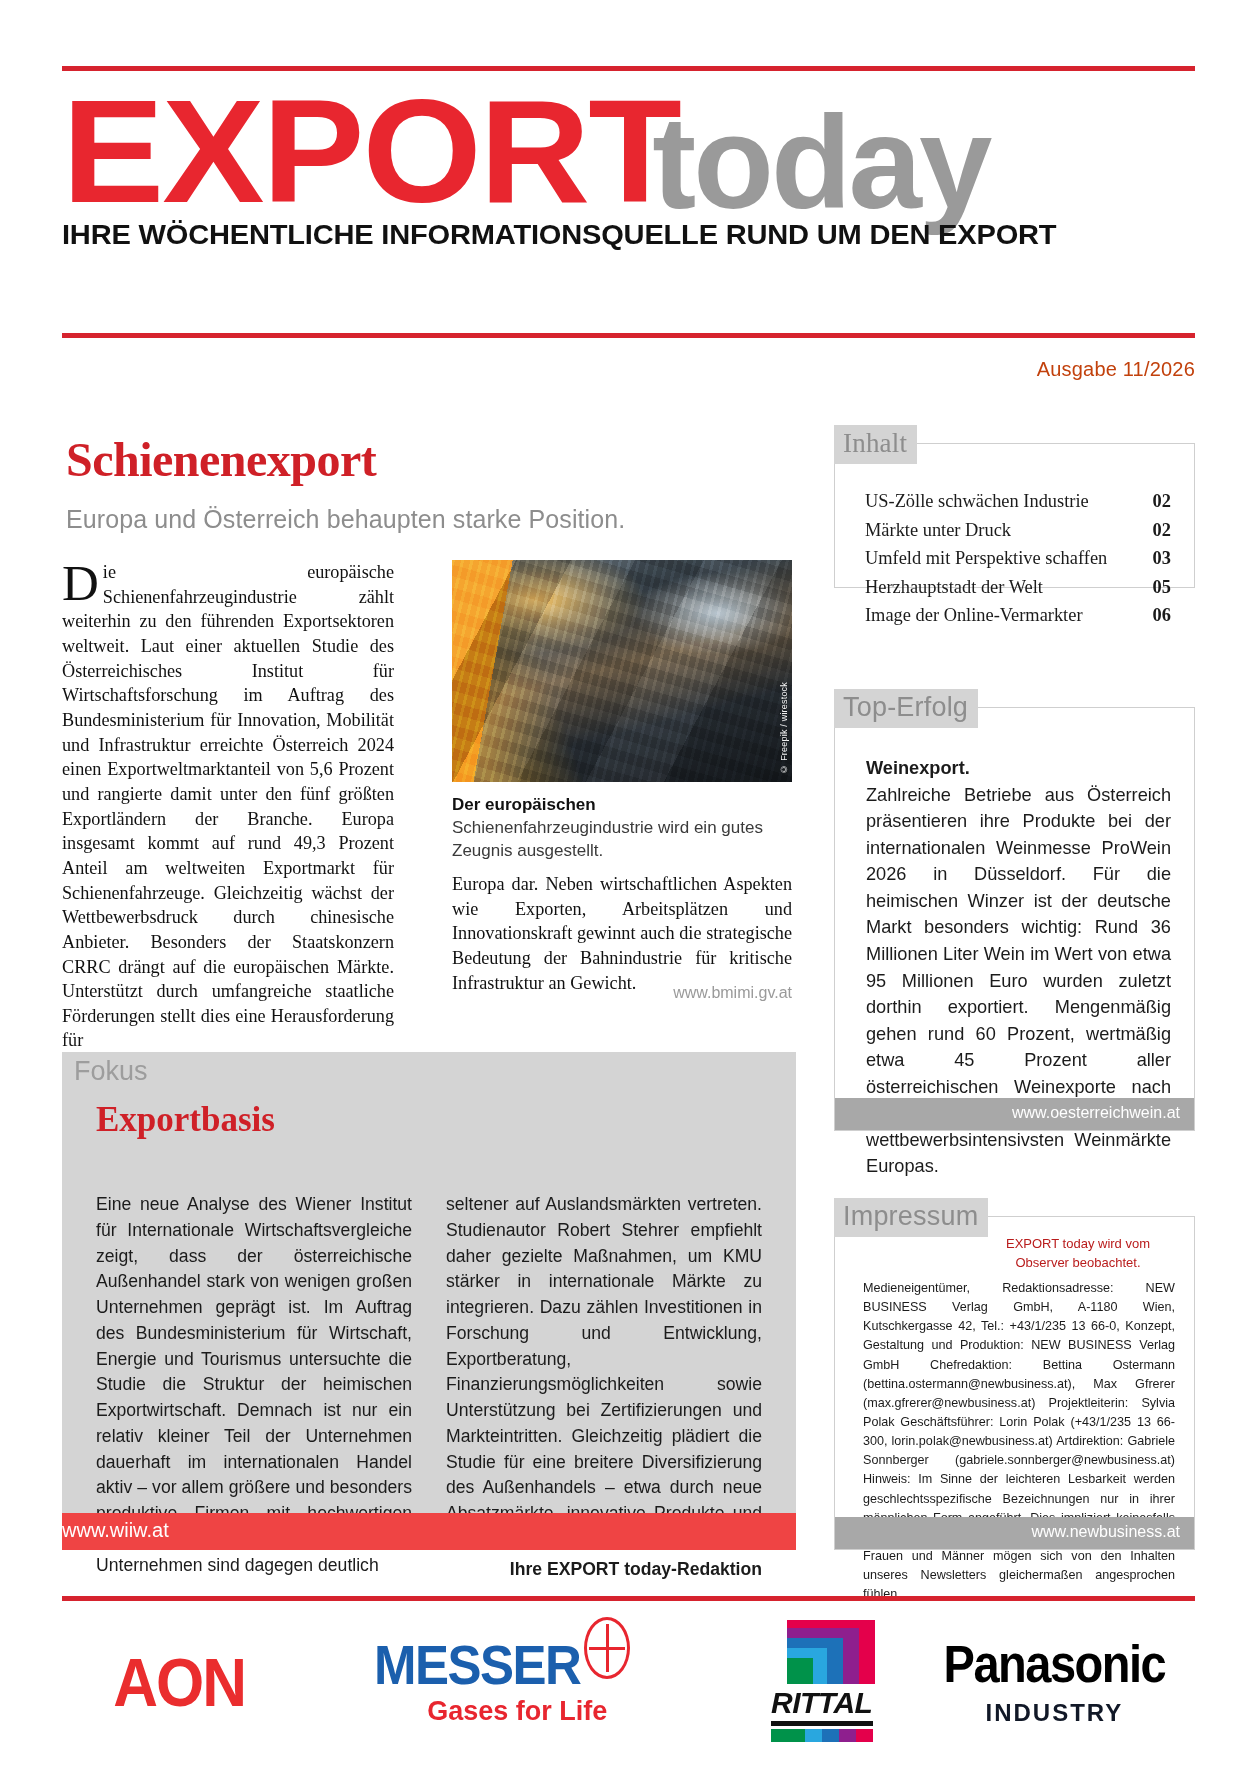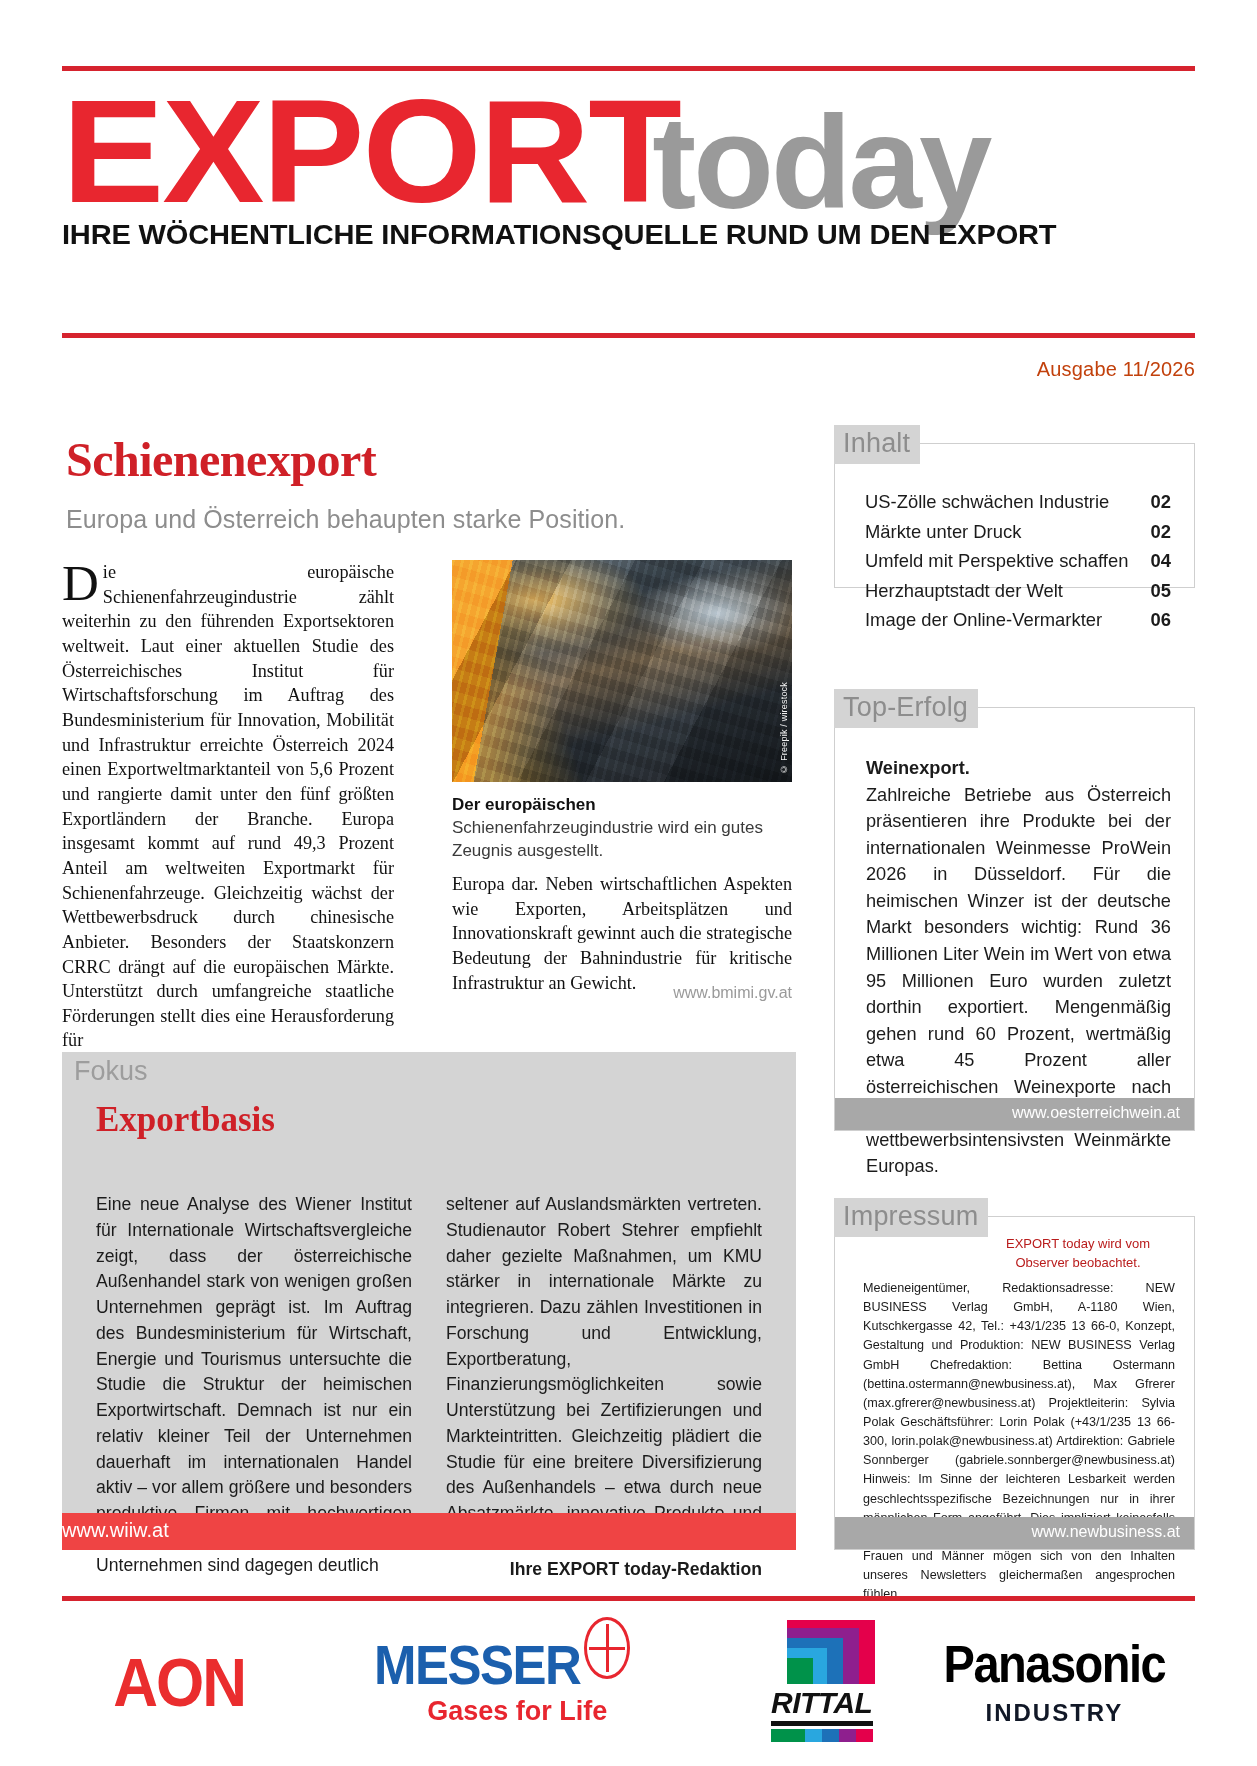--- a/index.html
+++ b/index.html
@@ -194,21 +194,21 @@
     top: -19px; left: -1px;
     background: #d4d4d4;
     color: #8d8d8d;
     font-size: 27px;
     line-height: 1;
     padding: 5px 10px 7px 9px;
     letter-spacing: 0.2px;
   }
 
   
-  #box-inhalt { left: 834px; top: 443px; width: 361px; height: 145px; }
+  #box-inhalt { left: 834px; top: 443px; width: 361px; height: 145px; font-family: Liberation Serif, serif; }
   .toc-list {
     position: absolute;
     left: 30px; top: 47px;
     width: 306px;
     font-size: 18.4px;
     color: #1b1b1b;
   }
   .toc-row {
     display: flex;
     justify-content: space-between;
@@ -475,21 +475,21 @@
       <div class="toc-row">
         <span>US-Zölle schwächen Industrie</span>
         <span class="toc-page">02</span>
       </div>
       <div class="toc-row">
         <span>Märkte unter Druck</span>
         <span class="toc-page">02</span>
       </div>
       <div class="toc-row">
         <span>Umfeld mit Perspektive schaffen</span>
-        <span class="toc-page">04</span>
+        <span class="toc-page">03</span>
       </div>
       <div class="toc-row">
         <span>Herzhauptstadt der Welt</span>
         <span class="toc-page">05</span>
       </div>
       <div class="toc-row">
         <span>Image der Online-Vermarkter</span>
         <span class="toc-page">06</span>
       </div>
     </div>

